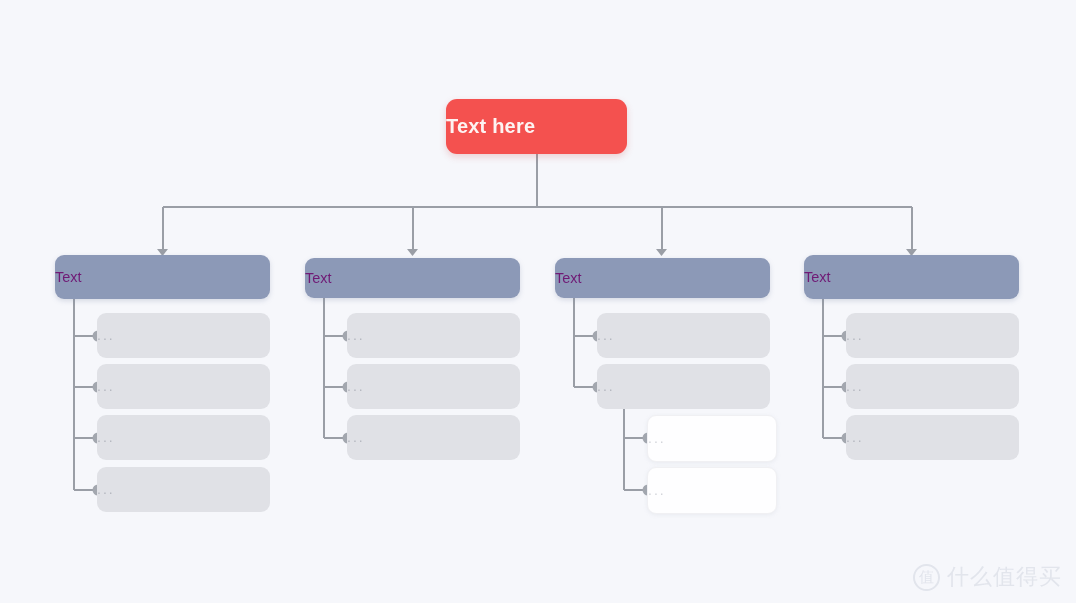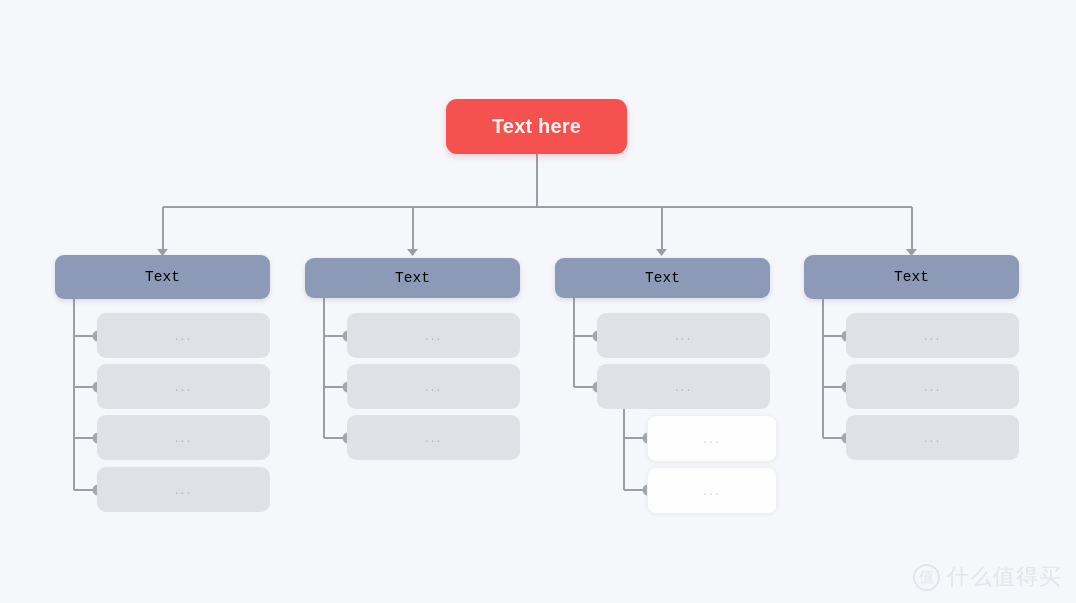--- a/index.html
+++ b/index.html
@@ -31,44 +31,42 @@
     height: 603px;
     z-index: 1;
   }
 
   
   .node {
     position: absolute;
     z-index: 2;
     display: flex;
     align-items: center;
-    justify-content: center;
     border-radius: 9px;
     text-align: center;
     user-select: none;
   }
 
   .node-root {
     background: #f4514f;
     color: #fdf3f2;
     font-size: 20px;
     font-weight: bold;
     letter-spacing: 0.2px;
     border-radius: 11px;
     box-shadow: 0 3px 7px rgba(200, 70, 70, 0.22);
   }
 
   .node-l2 {
     background: #8c99b7;
-    color: #000000;
+    color: #701a75;
     font-size: 14.5px;
     font-weight: normal;
     border-radius: 9px;
     box-shadow: 0 2px 5px rgba(120, 132, 164, 0.25);
-    font-family: Liberation Mono, monospace;
   }
 
   .node-l3 {
     background: #e0e1e6;
     color: #b4b7bf;
     font-size: 14px;
     letter-spacing: 2px;
     border-radius: 9px;
   }
 

